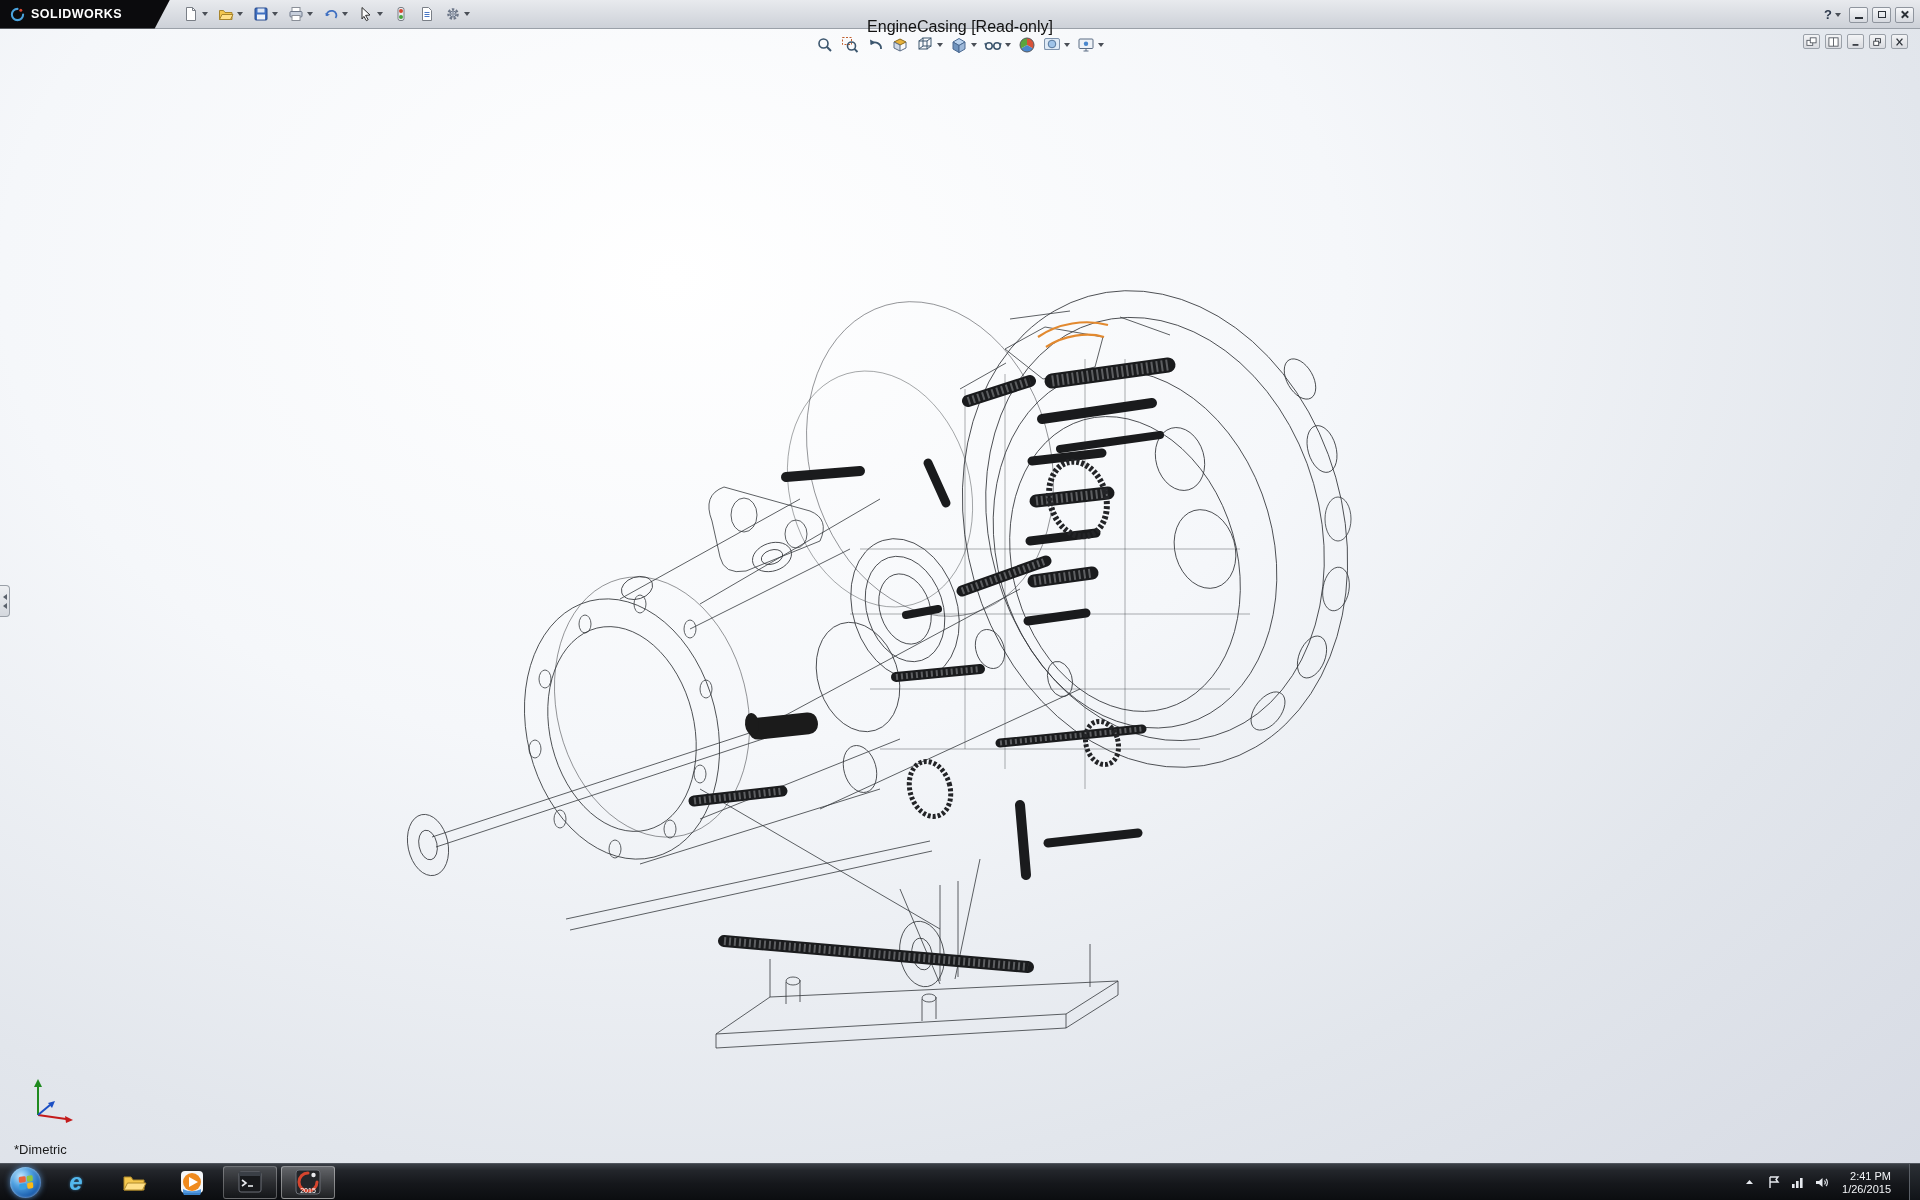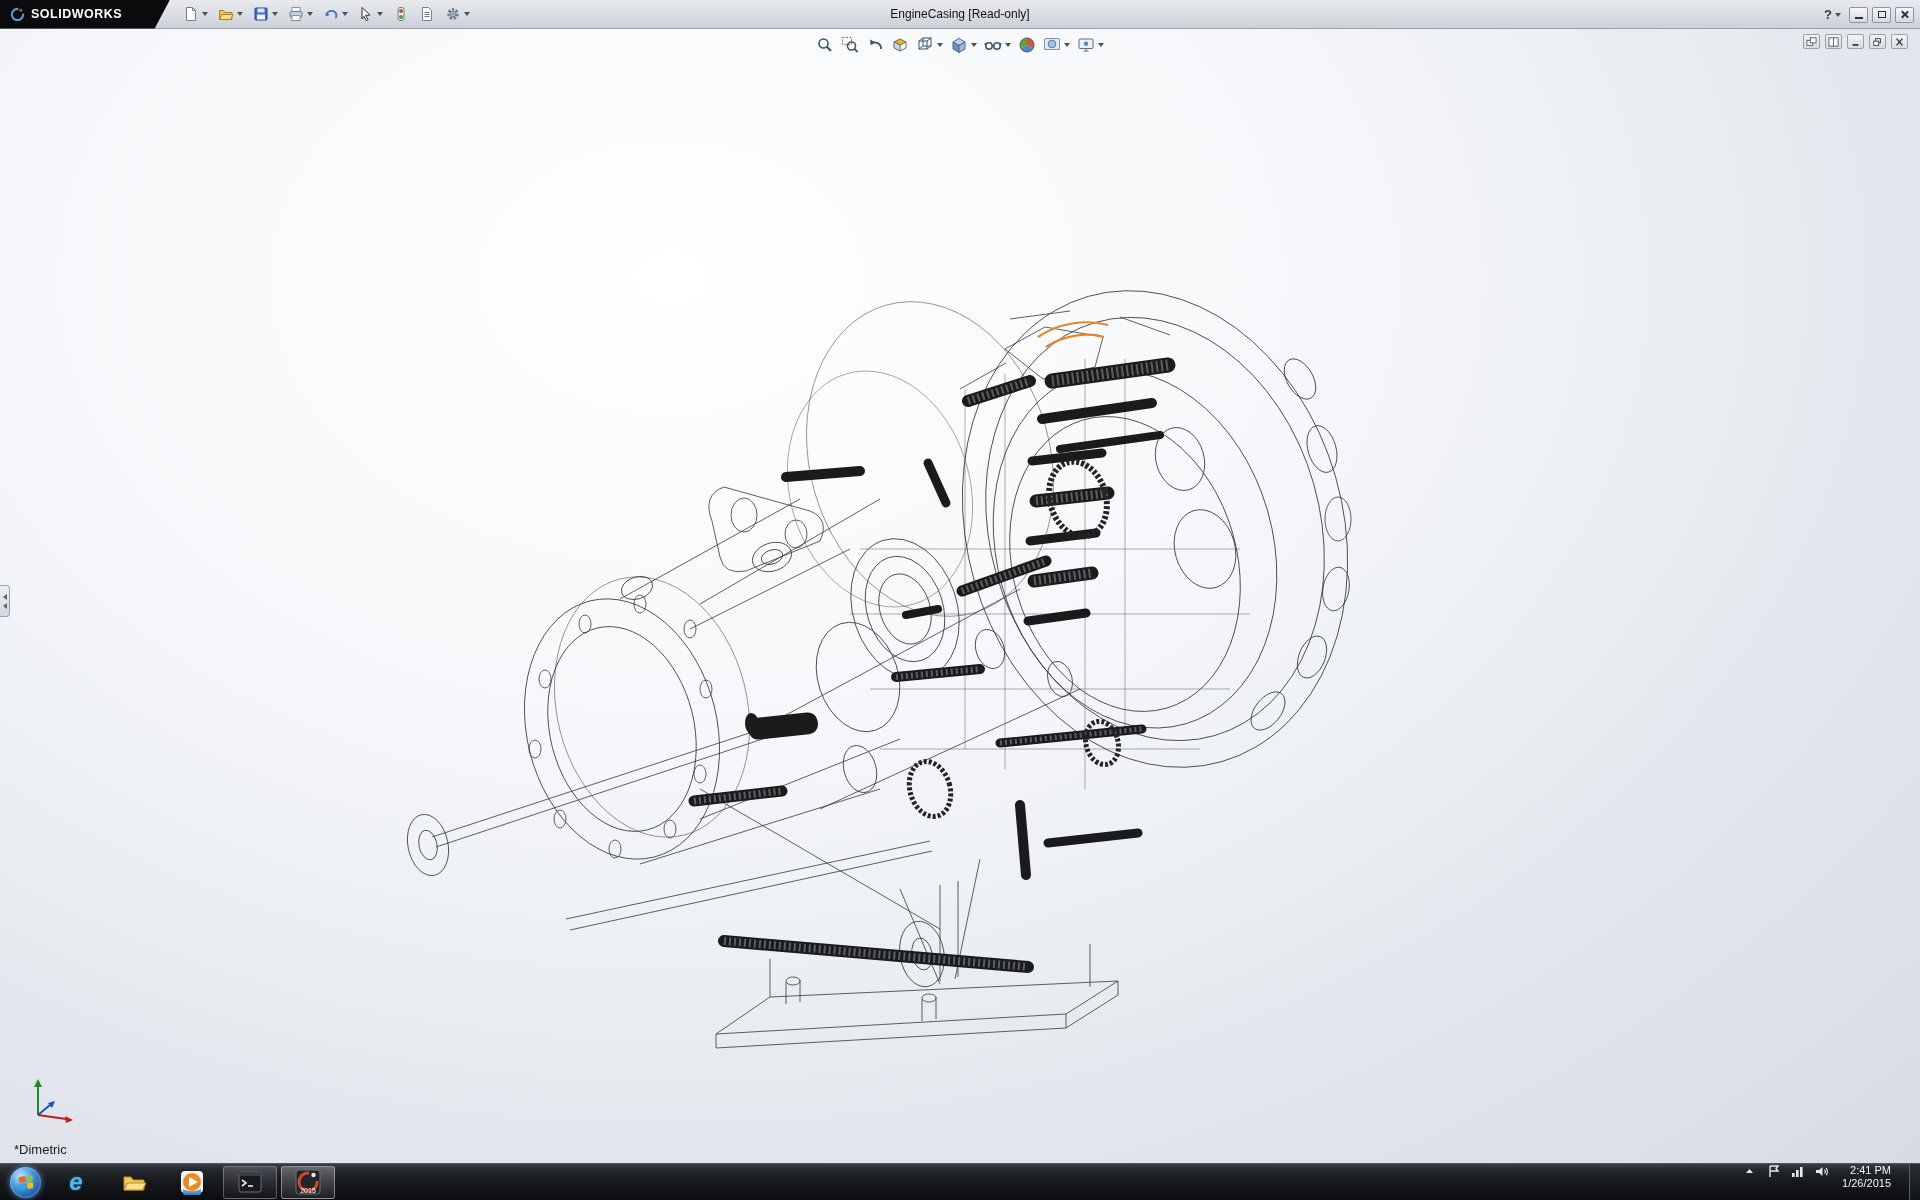--- a/index.html
+++ b/index.html
@@ -10,22 +10,22 @@
     background:linear-gradient(#e8eaee,#cdd1d8); border-bottom:1px solid #9aa0a8;
     display:flex; align-items:center; z-index:30; }
   .brand { height:29px; width:170px; background:#0b0b0d; color:#fff;
     display:flex; align-items:center; gap:6px; padding-left:10px;
     clip-path:polygon(0 0,100% 0,91% 100%,0 100%); }
   .brand-text { font-size:12.5px; font-weight:bold; letter-spacing:0.5px;text-align:right; }
   .std-toolbar { display:flex; align-items:center; gap:4px; margin-left:10px; }
   .tbtn { display:flex; align-items:center; gap:2px; padding:2px 3px; border-radius:2px; }
   .icon16 { width:16px; height:16px; display:block; }
   .caret { width:0; height:0; border-left:3.5px solid transparent; border-right:3.5px solid transparent; border-top:4px solid #4a4f57; margin-left:1px; }
-  .win-title { position:absolute; left:50%; top:0; transform:translateX(-50%);
-    height:20px; line-height:29px; font-size:12px; color:#111; white-space:nowrap; }
+  .win-title { position:absolute; left:50%; top:12px; transform:translateX(-50%);
+    height:20px; line-height:29px; font-size:16px; color:#111; white-space:nowrap; }
   .win-controls { position:absolute; right:6px; top:0; height:29px; display:flex; align-items:center; gap:4px; }
   .help-btn { display:flex; align-items:center; gap:2px; padding:1px 4px; }
   .help-glyph { font-size:13px; font-weight:bold; color:#2e3a4d; }
   .wc-btn { width:19px; height:16px; background:linear-gradient(#f6f7f9,#d6d9df);
     border:1px solid #8f959e; border-radius:2px; display:flex; align-items:center; justify-content:center; }
   .wc-min { width:8px; height:2px; background:#2c3138; margin-top:7px; }
   .wc-rest { width:8px; height:7px; border:1.5px solid #2c3138; }
   .wc-x { position:relative; width:9px; height:9px; }
   .wc-x::before,.wc-x::after { content:""; position:absolute; left:4px; top:0; width:1.8px; height:9px; background:#2c3138; }
   .wc-x::before { transform:rotate(45deg);} .wc-x::after { transform:rotate(-45deg);}
@@ -68,21 +68,21 @@
   .flag { width:14px; height:13px; display:grid; grid-template-columns:1fr 1fr; grid-template-rows:1fr 1fr; gap:1px; transform:rotate(-4deg) skewY(-4deg); }
   .flag span { border-radius:1.5px; }
   .tb-apps { display:flex; align-items:center; gap:4px; }
   .tb-btn { width:54px; height:33px; display:flex; align-items:center; justify-content:center; border-radius:3px; }
   .tb-btn.running { border:1px solid rgba(255,255,255,.28);
     background:linear-gradient(rgba(255,255,255,.16),rgba(255,255,255,.03)); }
   .tb-btn.active { border:1px solid rgba(255,255,255,.4);
     background:linear-gradient(rgba(255,255,255,.28),rgba(255,255,255,.08)); }
   .icon26 { width:26px; height:26px; display:block; }
   .ie-e { font-size:24px; font-weight:bold; font-style:italic; color:#53b7ec; text-shadow:0 0 3px rgba(80,170,230,.6); line-height:26px; }
-  .tray { position:absolute; right:0; top:0; height:37px; display:flex; gap:9px; padding-right:0; }
+  .tray { position:absolute; right:0; top:0; height:37px; display:flex; align-items:center; gap:9px; padding-right:0; }
   .tray-ico { width:15px; height:15px; display:block; }
   .clock { text-align:right; color:#f3f5f8; font-size:11px; line-height:13px; margin-left:4px; }
   .show-desktop { width:11px; height:37px; margin-left:9px; border-left:1px solid #5a5f66;
     background:linear-gradient(#2b2f35,#101317); }
 </style>
 </head>
 <body>
 
 <div class="titlebar">
   <div class="brand">

